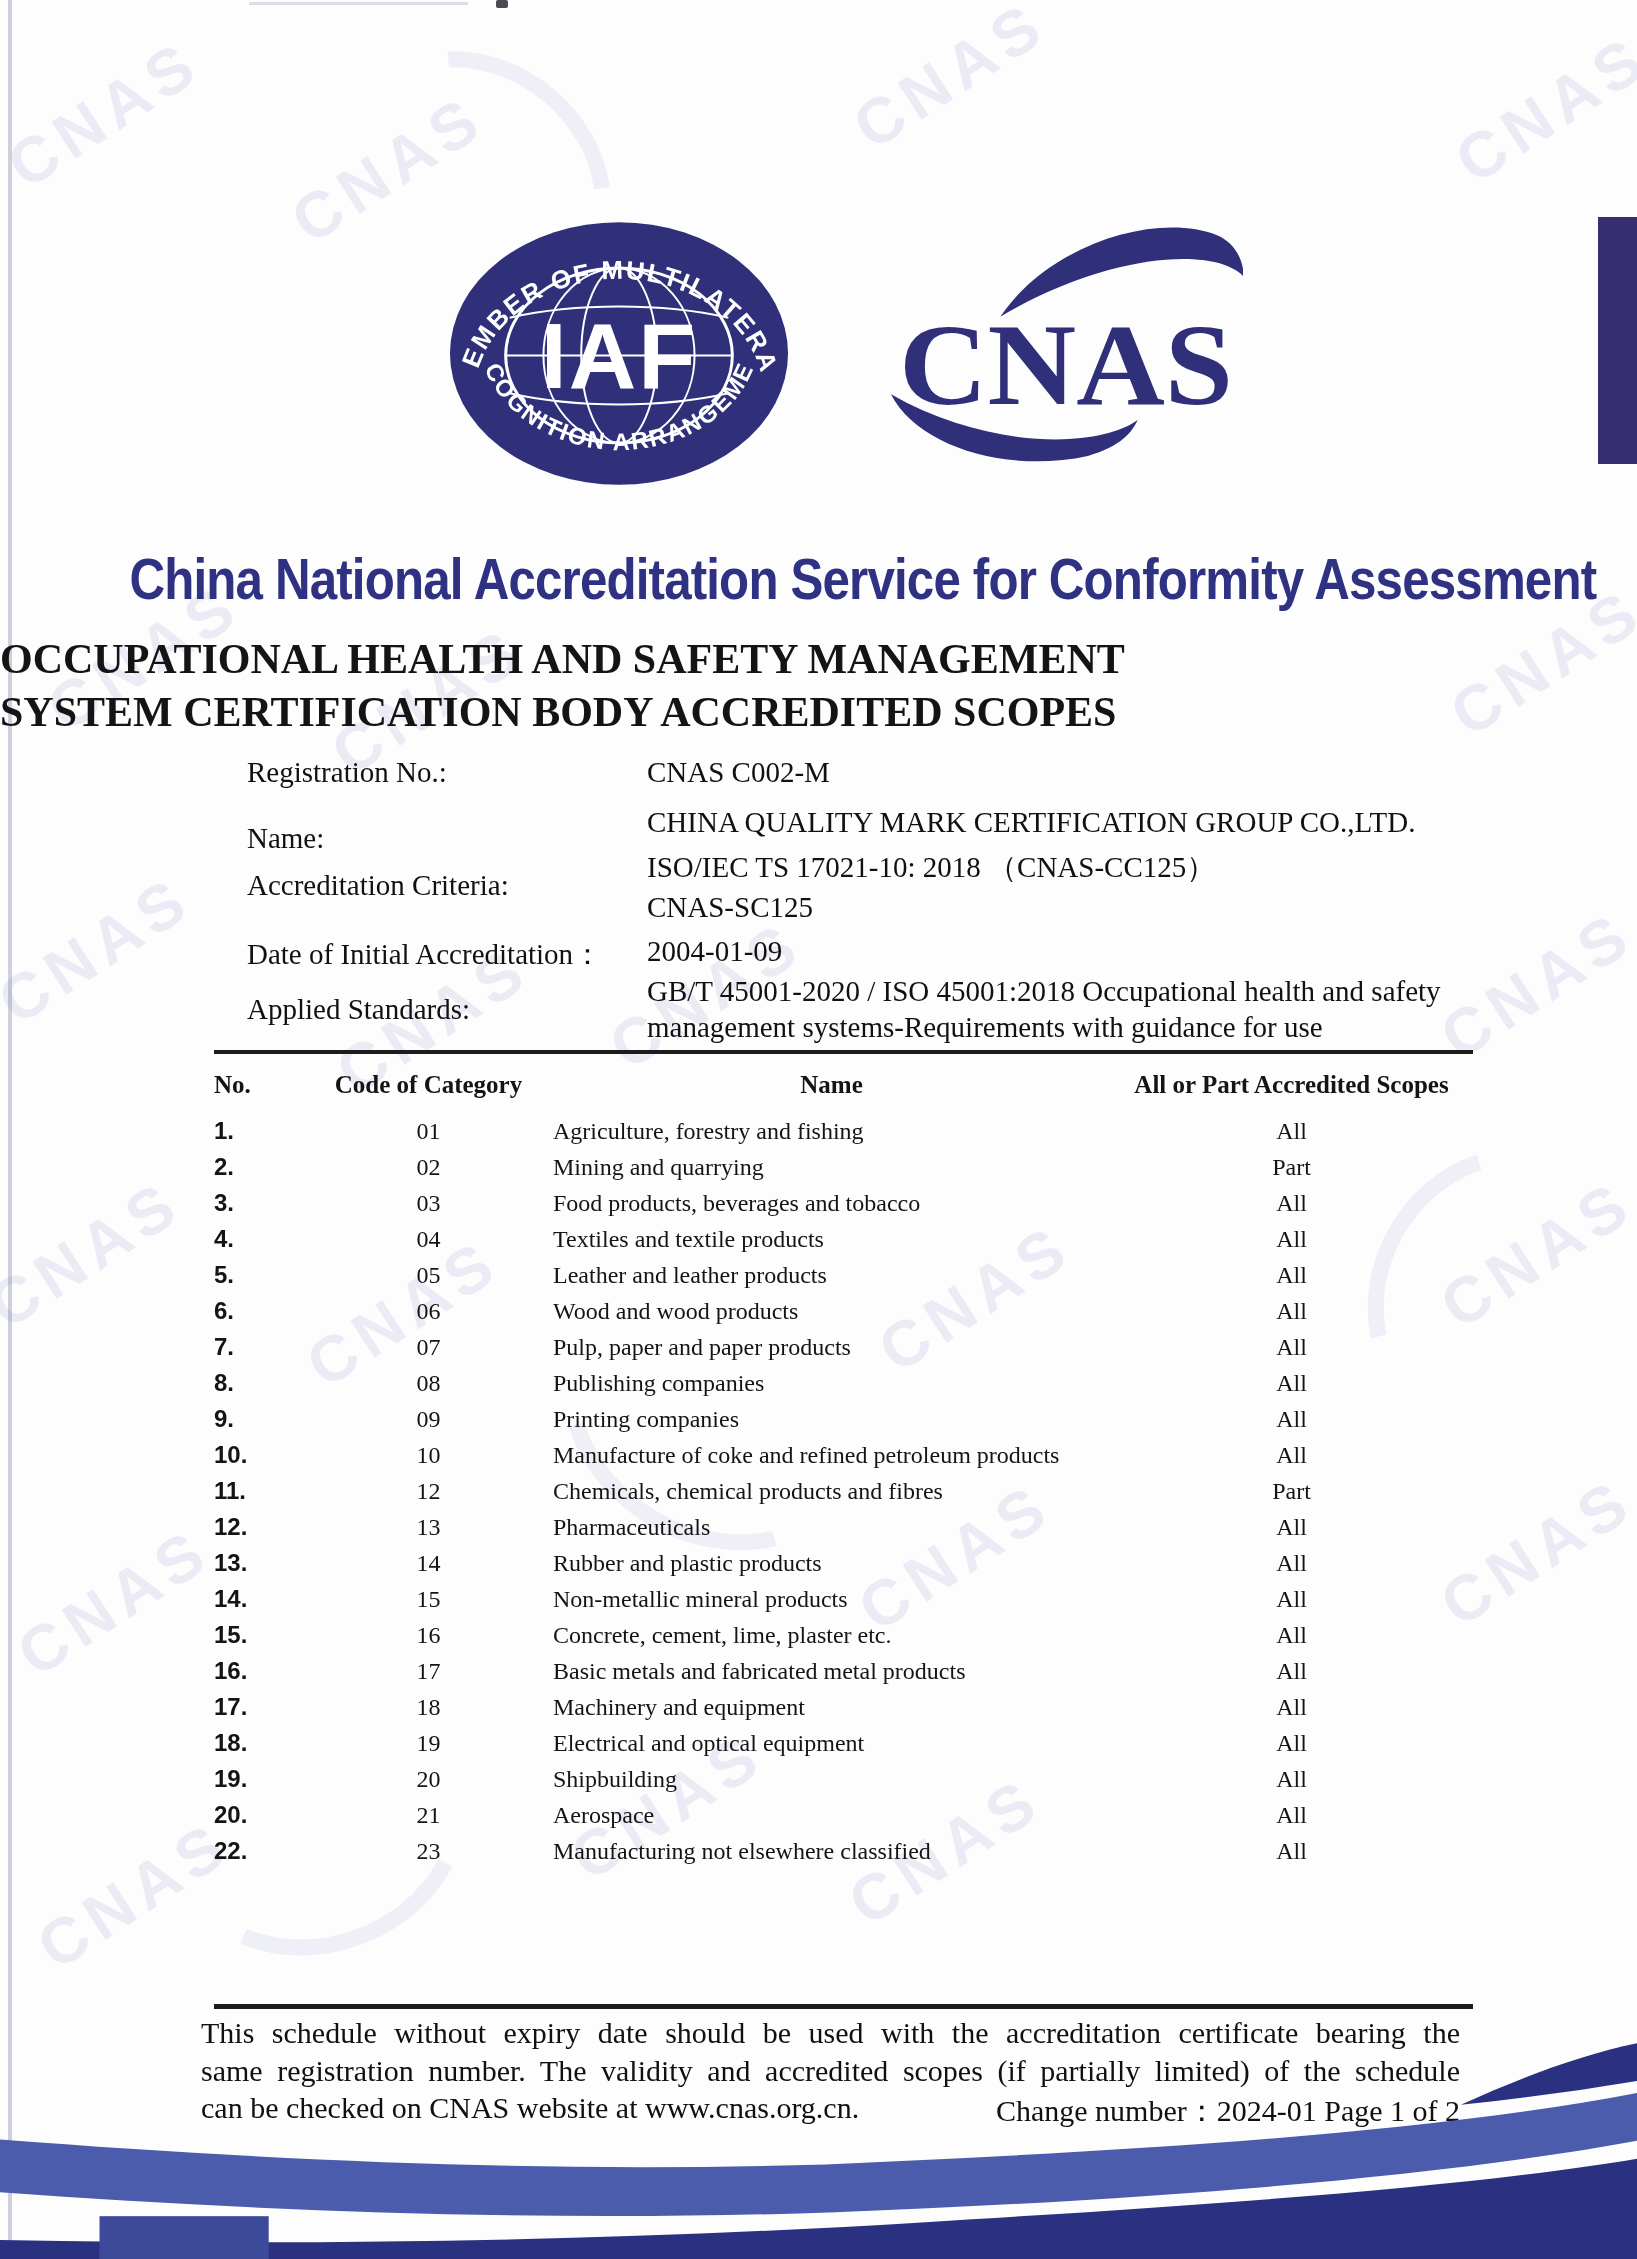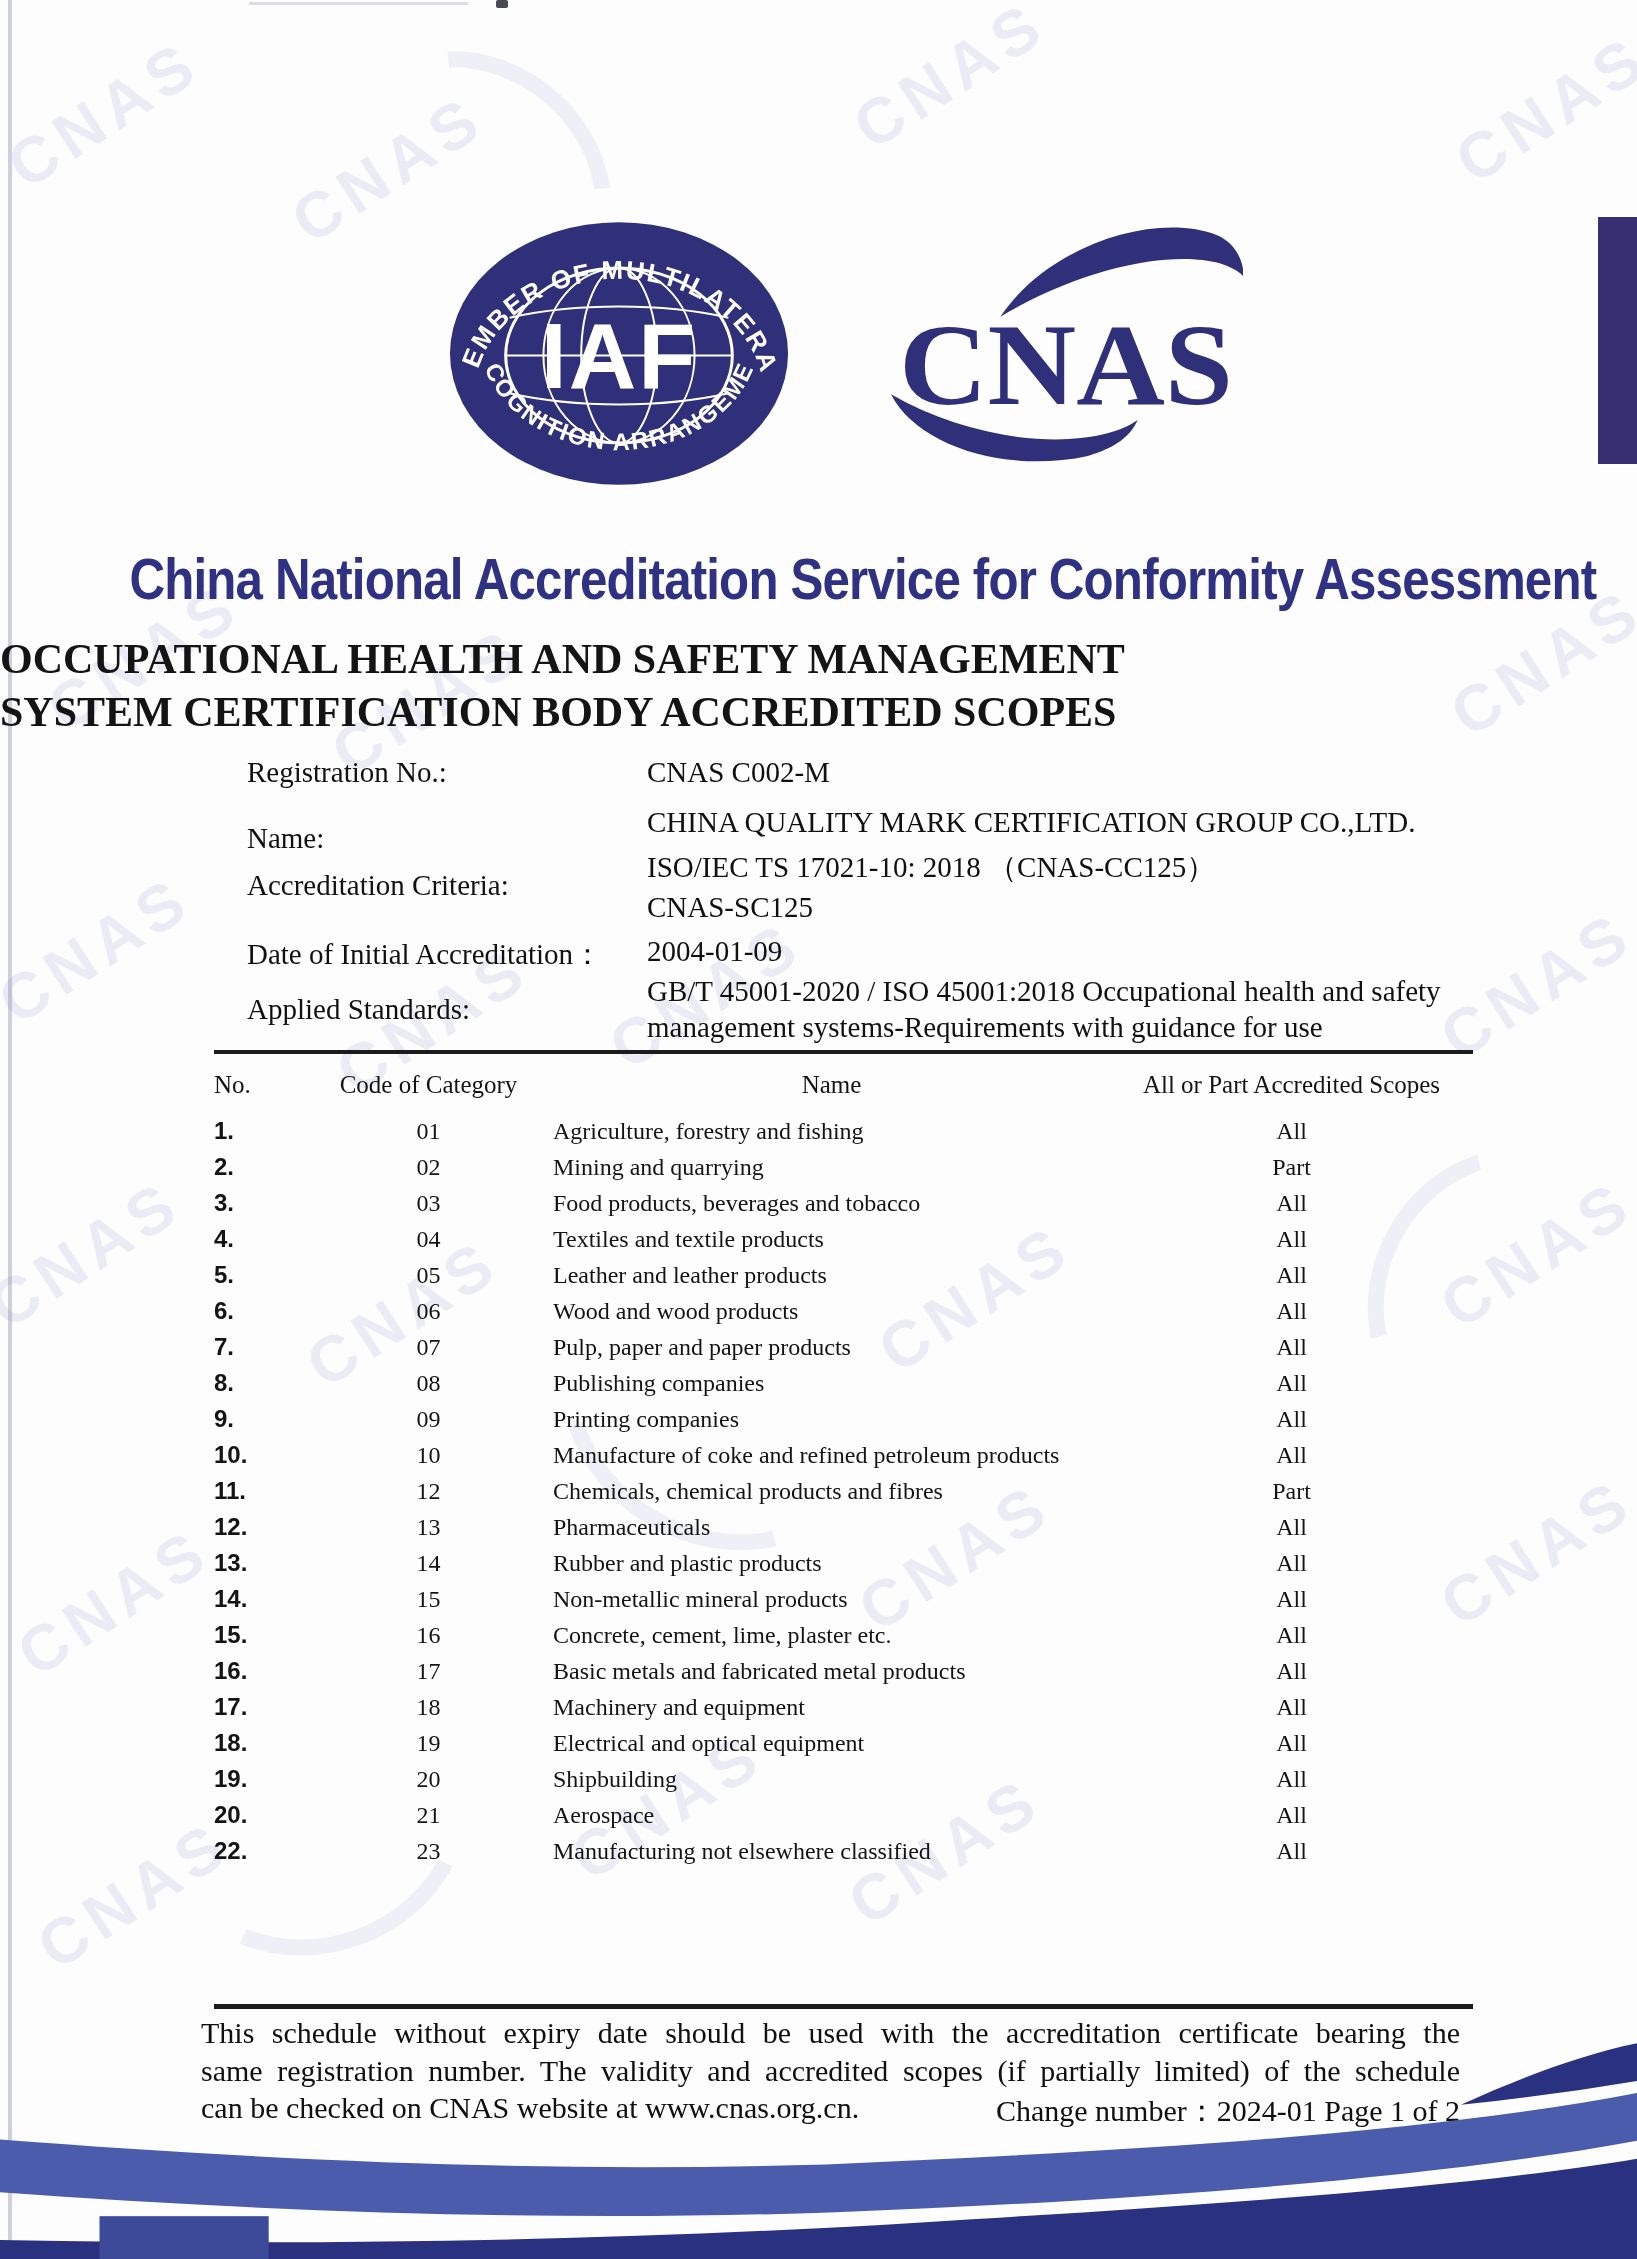--- a/index.html
+++ b/index.html
@@ -31,21 +31,21 @@
     font-weight:700;font-size:42px;line-height:53px;color:#141414;}
   
   #info-block{position:absolute;left:0;top:0;width:1638px;height:1055px;}
   .info-label,.info-value{position:absolute;font-size:29px;color:#111;white-space:nowrap;}
   .info-value.wrap{white-space:normal;line-height:36px;}
   
   .rule{position:absolute;background:#1c1c1c;}
   #rule-top{left:214px;top:1050px;width:1259px;height:4px;}
   #rule-bottom{left:214px;top:2004px;width:1259px;height:5px;}
   #scopes-table{position:absolute;left:214px;top:1057px;width:1259px;border-collapse:collapse;table-layout:fixed;}
-  #scopes-table th{font-weight:400;font-size:25px;color:#141414;padding:0;height:56px;vertical-align:middle;}
+  #scopes-table th{font-weight:700;font-size:25px;color:#141414;padding:0;height:56px;vertical-align:middle;}
   #scopes-table td{font-size:24px;color:#141414;padding:0;height:36px;vertical-align:middle;}
   col.c-no{width:90px;} col.c-code{width:249px;} col.c-name{width:557px;} col.c-scope{width:363px;}
   .al{text-align:left;} .ac{text-align:center;}
   td.c-no{font-family:"Liberation Sans",sans-serif;font-weight:700;font-size:23px;color:#1f1f1f;padding-left:26px;}
   th.c-no{text-align:left;padding-left:22px;}
   td.c-name{padding-left:18px;}
   
   .foot-line{position:absolute;left:201px;width:1259px;font-size:30px;color:#101010;
     text-align:justify;text-align-last:justify;white-space:normal;}
   #foot-1{top:2016px;} #foot-2{top:2054px;}

